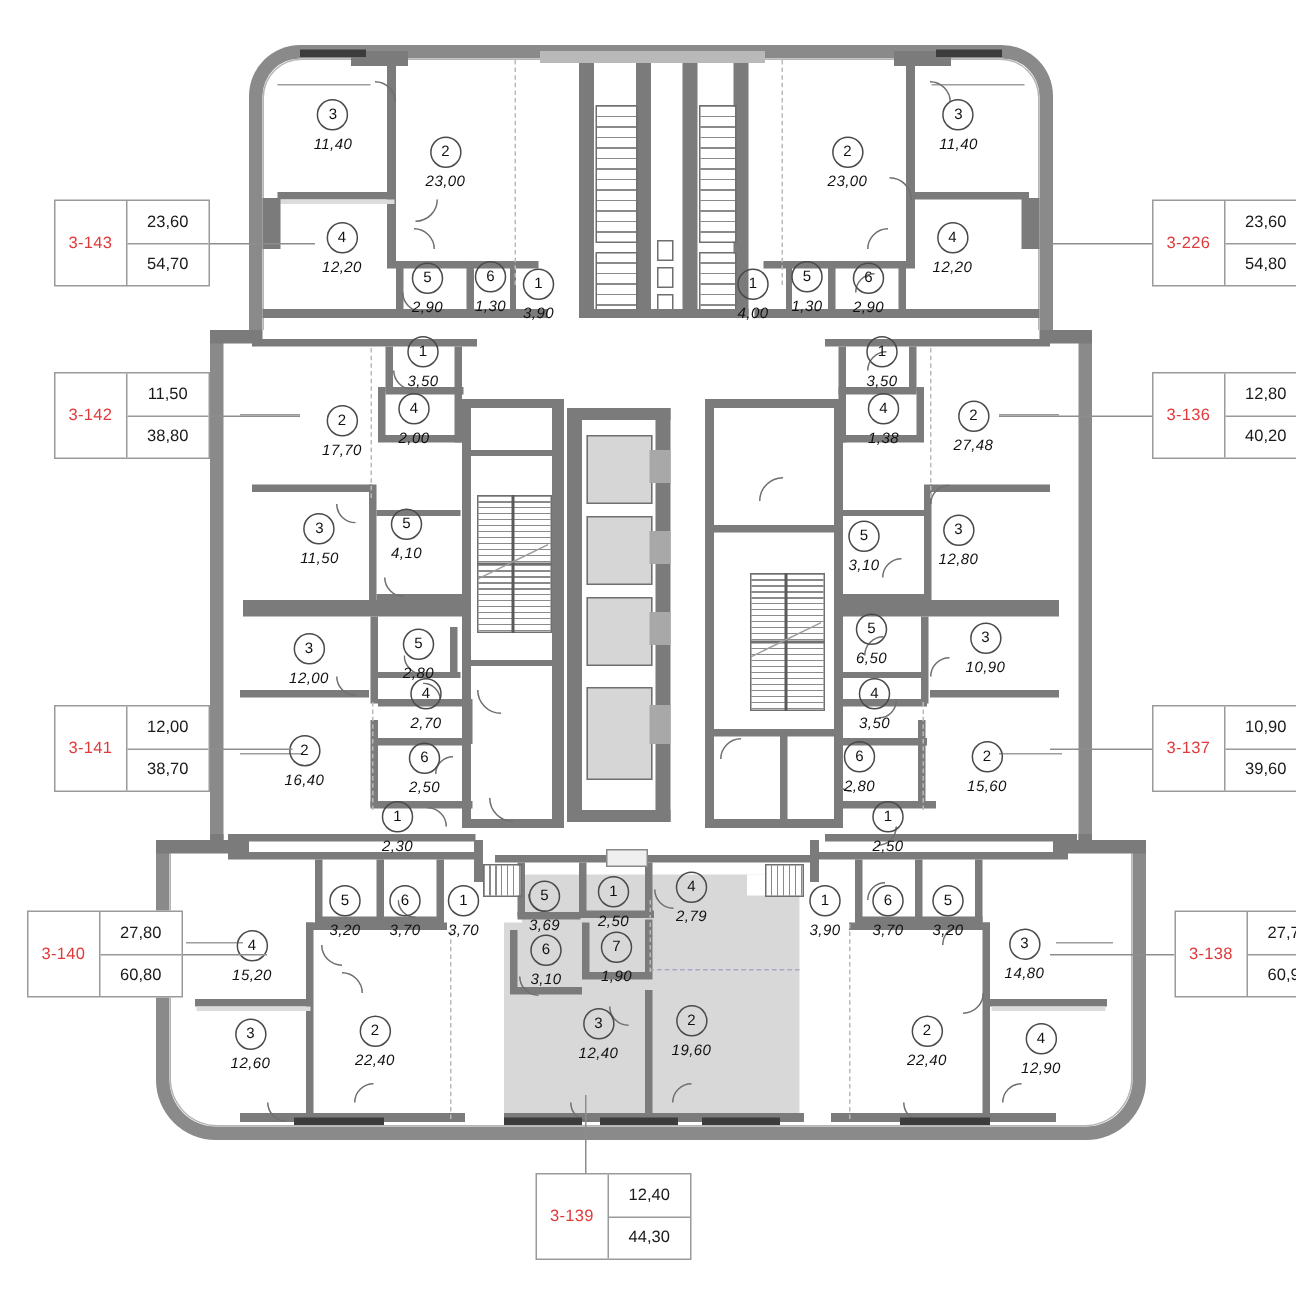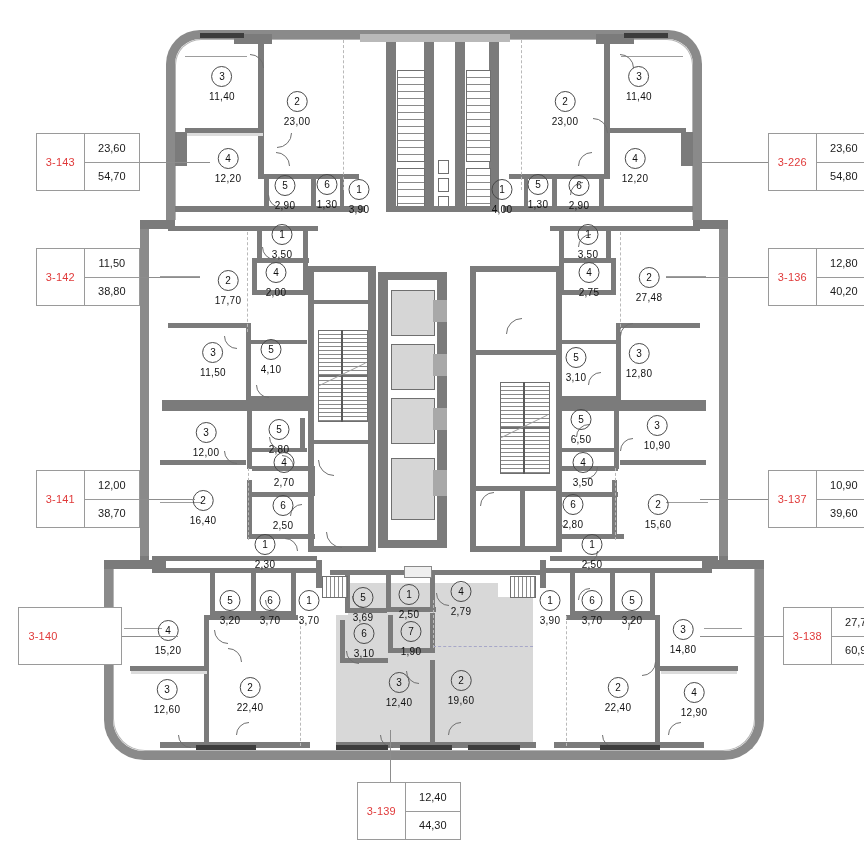--- a/index.html
+++ b/index.html
@@ -29,21 +29,21 @@
   .dash-v{position:absolute;border-left:1px dashed #b9b9b9;}
   .axis-h{position:absolute;border-top:1px dashed #a7a7c8;}
 
   .shade{position:absolute;background:#c9c9c9;opacity:.72;}
   .white{position:absolute;background:#ffffff;}
 
   
   .rm{position:absolute;z-index:25;text-align:center;transform:translate(-50%,-50%);}
   .rm .bub{width:19px;height:19px;border:1px solid #4a4a4a;border-radius:50%;
            margin:0 auto;font-size:10px;line-height:19px;color:#111;background:transparent;}
-  .rm .ar{font-size:10px;color:#111;margin-top:4px;letter-spacing:.3px;white-space:nowrap;}
+  .rm .ar{font-size:10px;color:#111;margin-top:4px;letter-spacing:.3px;white-space:nowrap;font-style:italic;}
 
   
   .shell{position:absolute;border:9px solid #8a8a8a;box-sizing:border-box;background:transparent;}
   .shellin{position:absolute;border:1px solid #b5b5b5;box-sizing:border-box;}
 
   .door{position:absolute;border:1px solid #6f6f6f;border-radius:50%;
         clip-path:inset(0 0 50% 50%);background:transparent;}
   .stair{position:absolute;background:repeating-linear-gradient(
         to bottom,#ffffff 0 3px,#8a8a8a 3px 4px);border:1px solid #6f6f6f;}
   .stairh{position:absolute;background:repeating-linear-gradient(
@@ -332,20 +332,24 @@
       <div class="callout" style="left: 36px; top: 470px; width: 104px; height: 58px;">
         <div class="cid" style="color: rgb(224, 58, 58);">3-141</div>
         <div class="vals">
           <div>12,00</div>
           <div>38,70</div>
         </div>
       </div>
       <div class="leader h" style="left: 140px; top: 499px; width: 55px;"></div>
       <div class="callout" style="left: 18px; top: 607px; width: 104px; height: 58px;">
         <div class="cid" style="color: rgb(224, 58, 58);">3-140</div>
+        <div class="vals">
+          <div>27,80</div>
+          <div>60,80</div>
+        </div>
       </div>
       <div class="leader h" style="left: 122px; top: 636px; width: 56px;"></div>
       <div class="callout" style="left: 357px; top: 782px; width: 104px; height: 58px;">
         <div class="cid" style="color: rgb(224, 58, 58);">3-139</div>
         <div class="vals">
           <div>12,40</div>
           <div>44,30</div>
         </div>
       </div>
       <div class="leader v" style="left: 390px; top: 730px; height: 52px;"></div>
@@ -527,21 +531,21 @@
       <div class="rm" style="left: 502px; top: 197px;">
         <div class="bub">1</div>
         <div class="ar">4,00</div>
       </div>
       <div class="rm" style="left: 588px; top: 242px;">
         <div class="bub">1</div>
         <div class="ar">3,50</div>
       </div>
       <div class="rm" style="left: 589px; top: 280px;">
         <div class="bub">4</div>
-        <div class="ar">2,75</div>
+        <div class="ar">1,38</div>
       </div>
       <div class="rm" style="left: 649px; top: 285px;">
         <div class="bub">2</div>
         <div class="ar">27,48</div>
       </div>
       <div class="rm" style="left: 576px; top: 365px;">
         <div class="bub">5</div>
         <div class="ar">3,10</div>
       </div>
       <div class="rm" style="left: 639px; top: 361px;">

